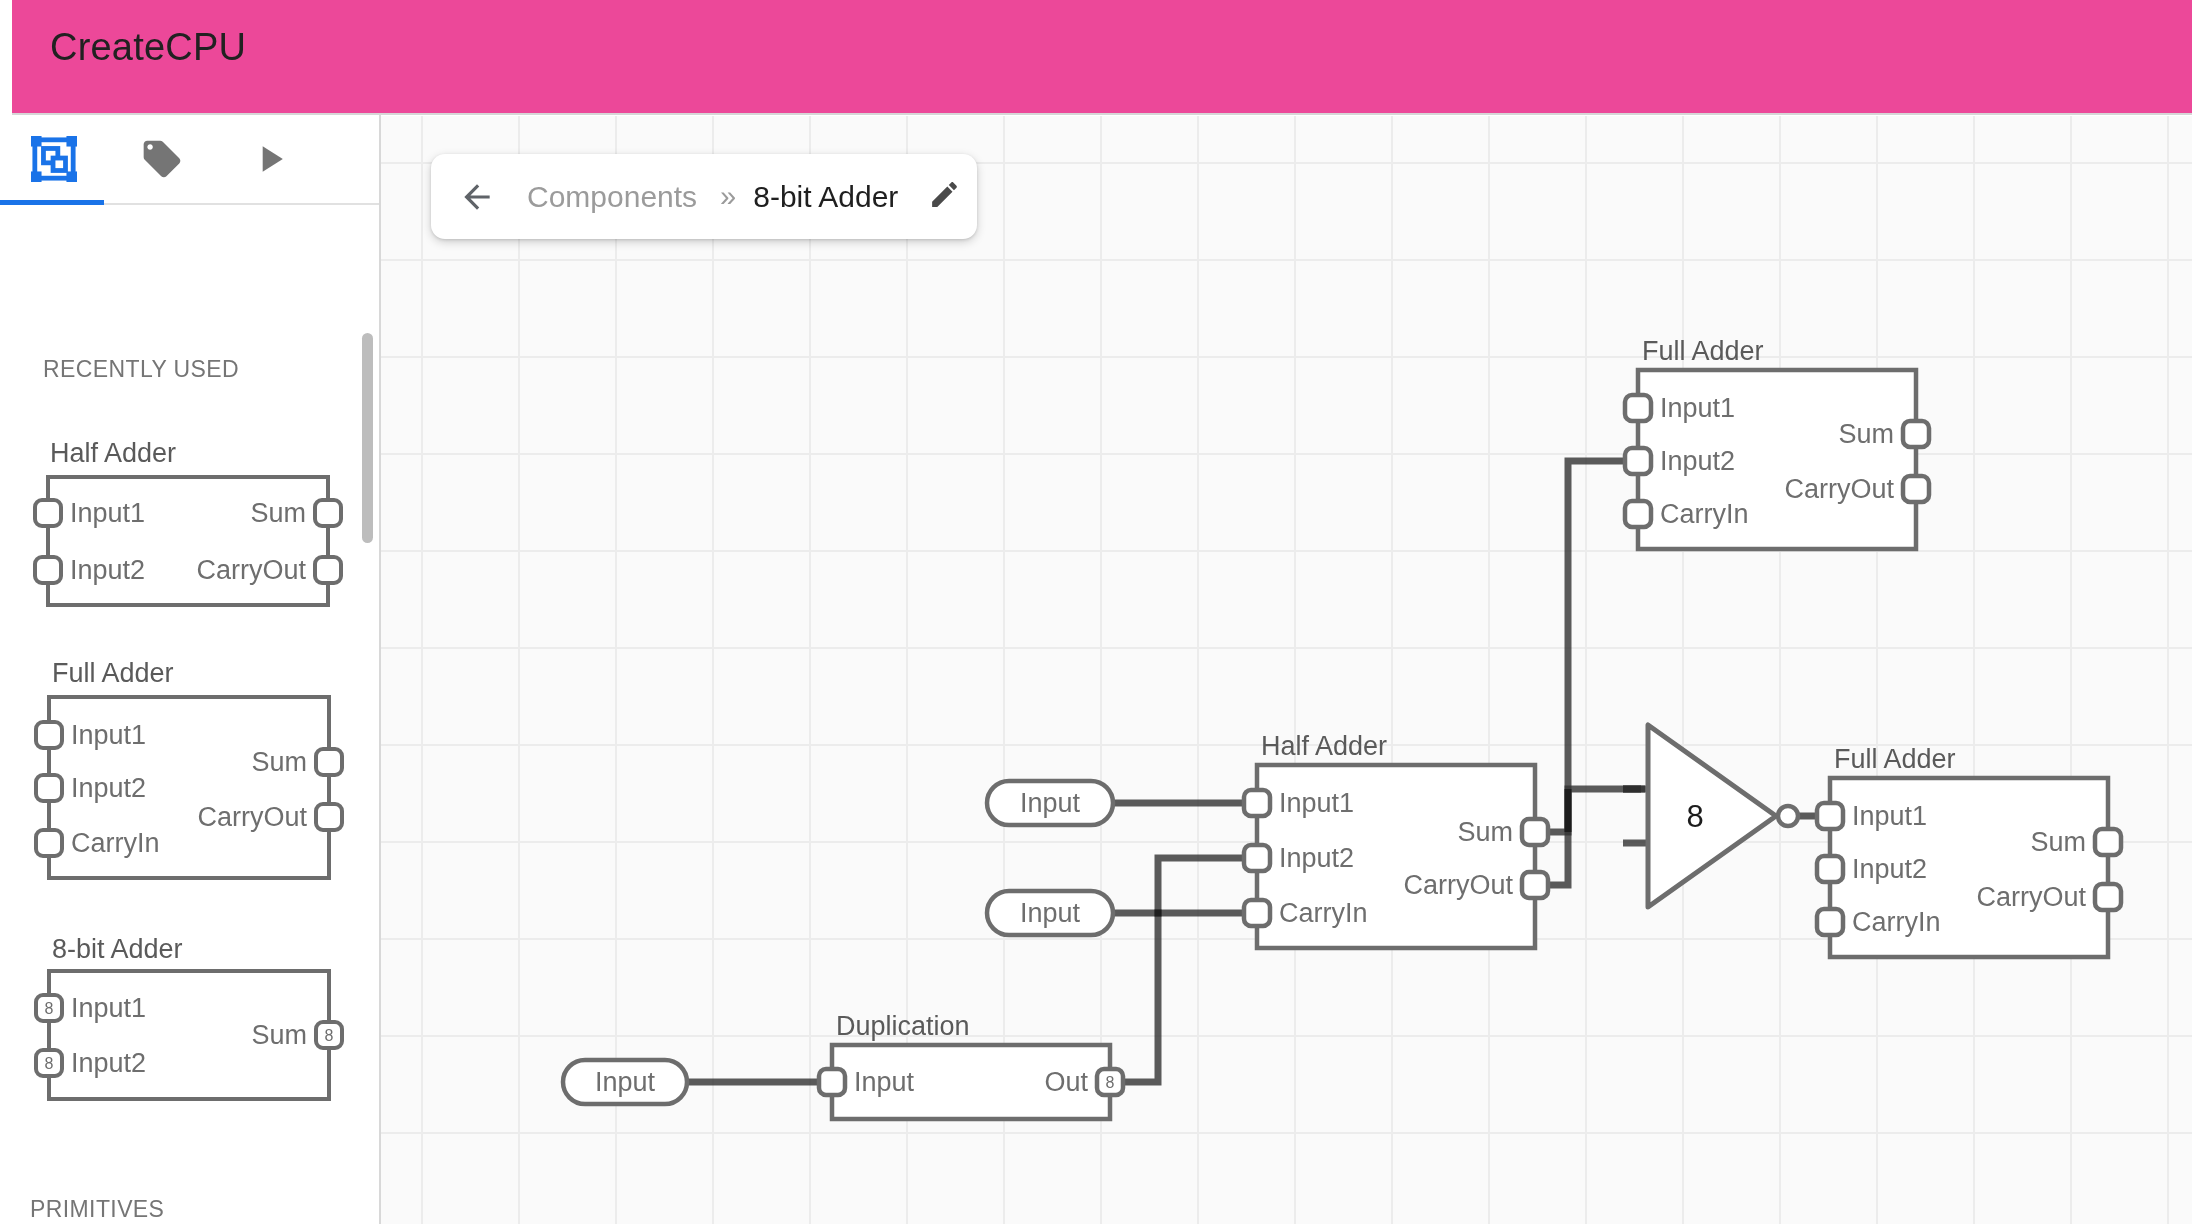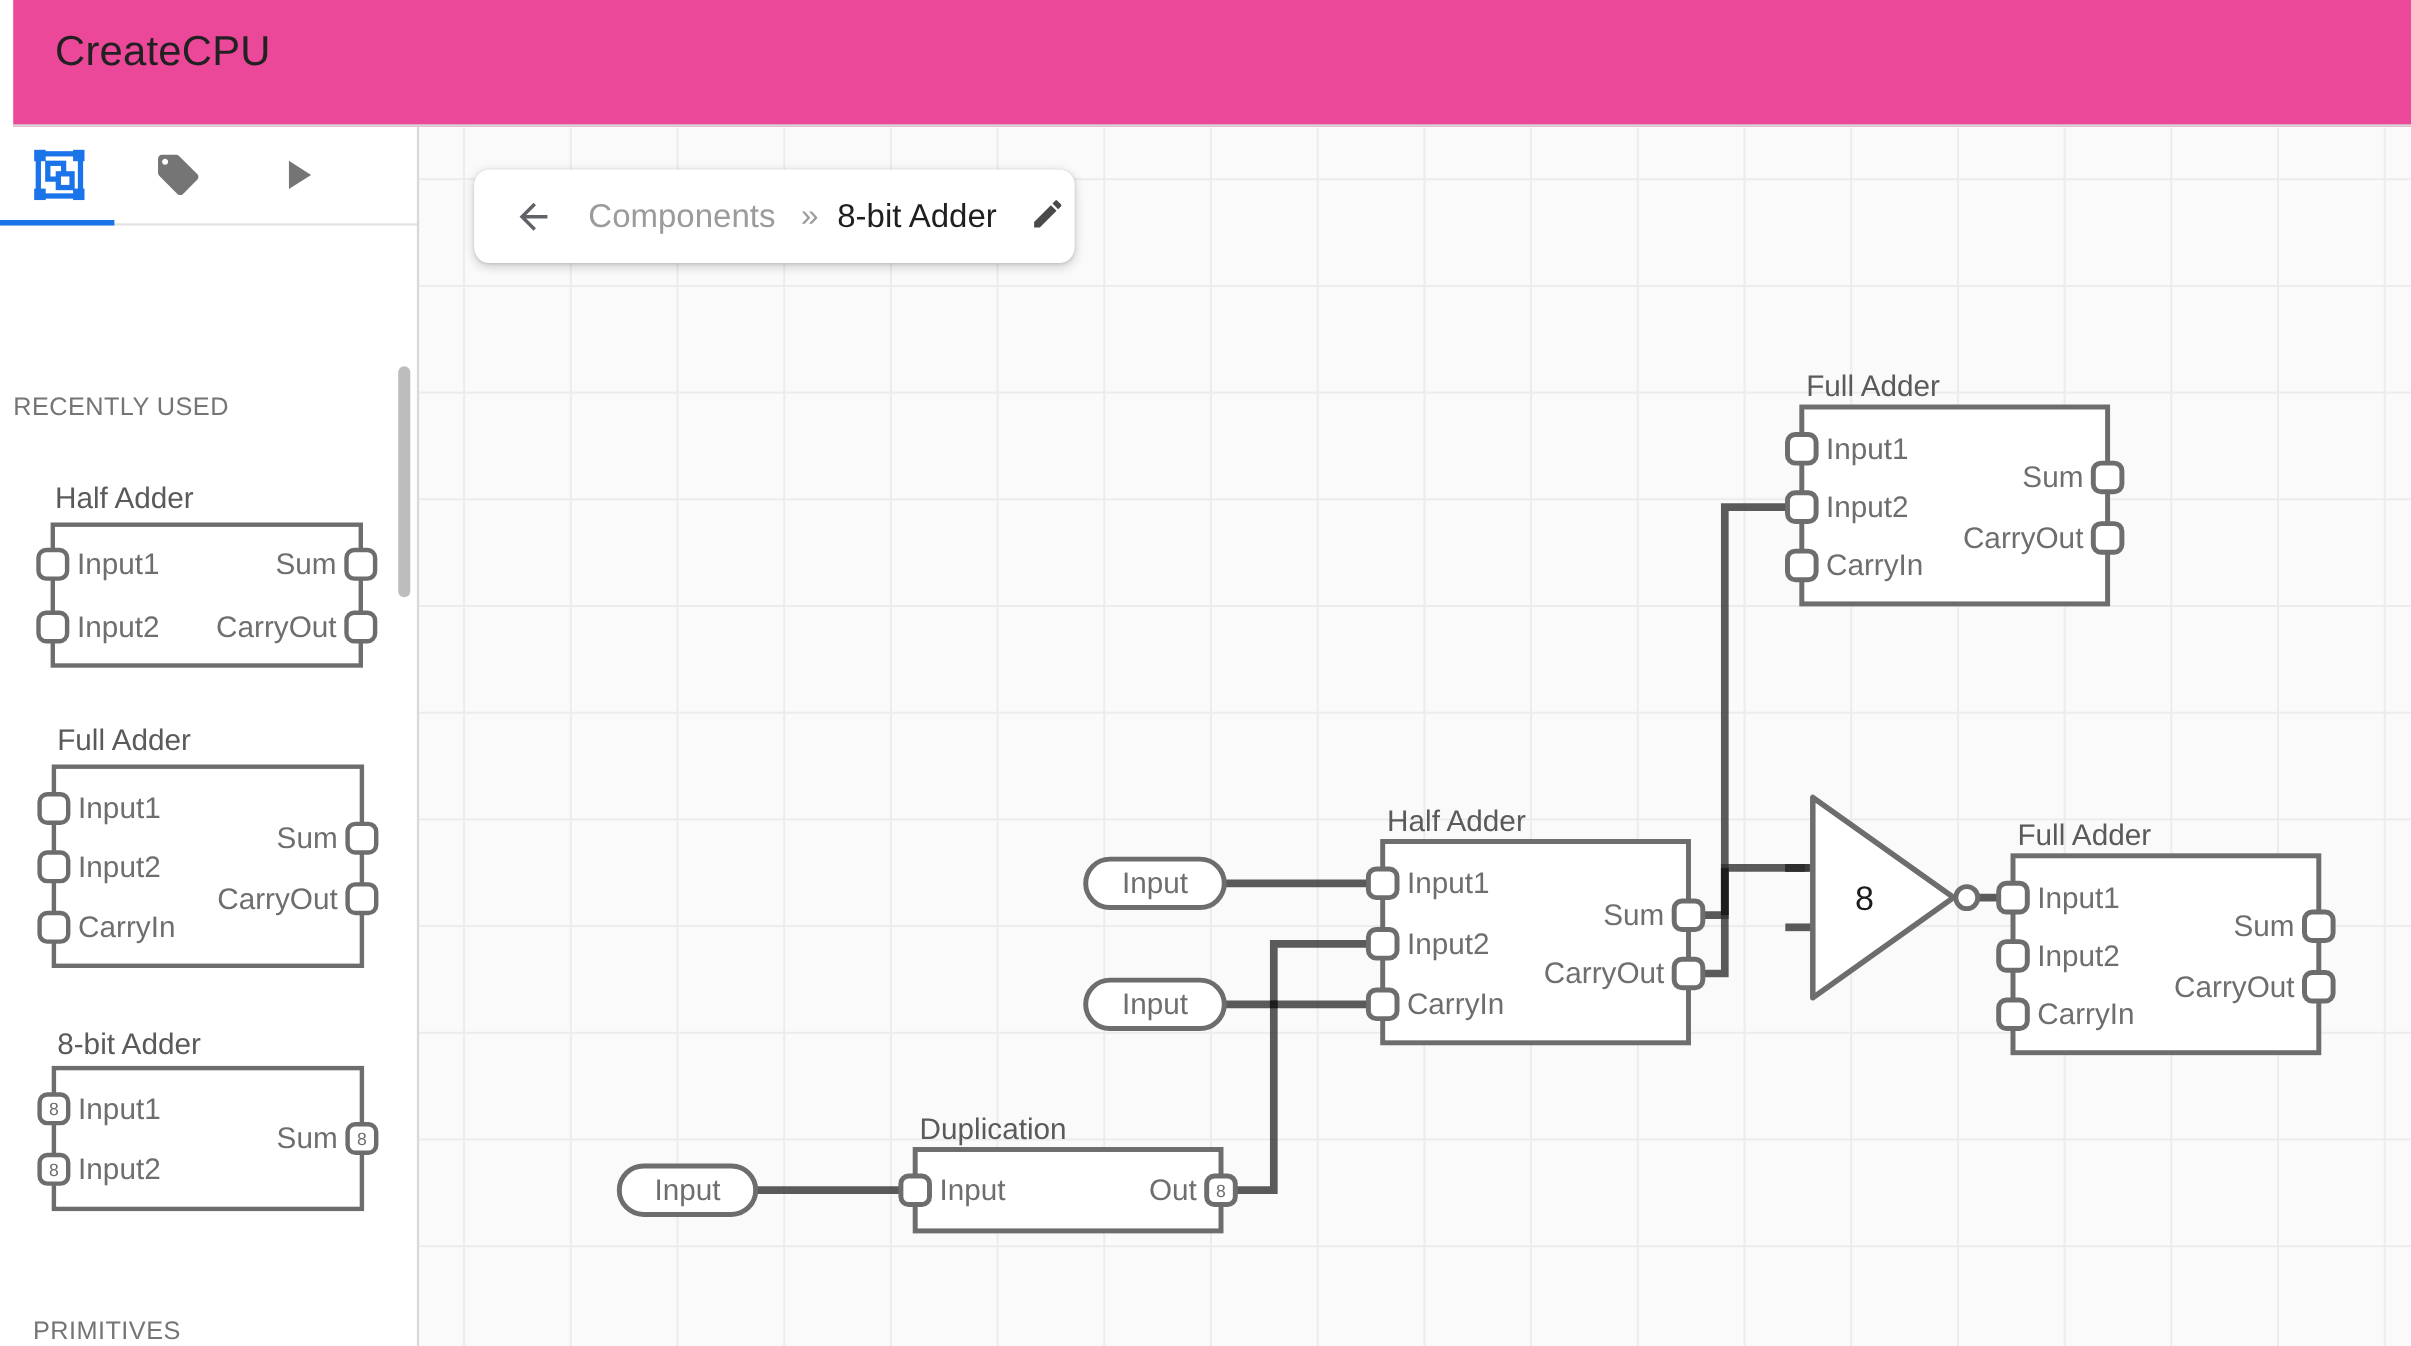--- a/index.html
+++ b/index.html
@@ -40,21 +40,21 @@
             background-image:
               linear-gradient(to right, #ececec 2px, transparent 2px),
               linear-gradient(to bottom, #ececec 2px, transparent 2px);
             background-size:97px 97px;
             background-position:40px 46px; }
   .canvas-svg { position:absolute; left:381px; top:116px; z-index:2; }
 
   
   .breadcrumb { position:absolute; left:431px; top:154px; width:546px; height:85px; background:#ffffff;
                 border-radius:14px; box-shadow:0 3px 10px rgba(0,0,0,0.18), 0 1px 3px rgba(0,0,0,0.12);
-                display:flex; align-items:center; padding-left:27px; z-index:3;justify-content:center; }
+                display:flex; align-items:center; padding-left:27px; z-index:3; }
   .bc-parent { margin-left:31px; font-size:30px; color:#9b9b9b; cursor:pointer; }
   .bc-sep { margin-left:23px; font-size:29px; color:#9b9b9b; }
   .bc-current { margin-left:17px; font-size:30px; font-weight:500; color:#1f1f1f; }
   .bc-edit { margin-left:30px; cursor:pointer; }
   .bc-back { cursor:pointer; display:flex; }
 
   
   text { font-family:"Liberation Sans", sans-serif; }
   .node-title { font-size:27px; fill:#5a5a5a; }
   .port-label { font-size:27px; fill:#6e6e6e; }
@@ -210,21 +210,21 @@
       </div>
       <div class="tab">
         <svg width="44" height="44" viewBox="0 0 24 24">
           <path d="M8 5v14l11-7z" fill="#757575"></path>
         </svg>
       </div>
       <div class="tab-underline"></div>
     </div>
 
 
-    <div class="section-label" style="left:12px; top:241px;">RECENTLY USED</div>
+    <div class="section-label" style="left:43px; top:241px;">RECENTLY USED</div>
 
     <div class="scrollbar-thumb"></div>
 
     <svg class="sidebar-svg" width="381" height="690" viewBox="0 430 381 690">
 
       <g>
         <text class="node-title" x="50" y="462">Half Adder</text>
         <rect class="sb-box" x="48" y="477" width="280" height="128"></rect>
         <rect class="sb-port" x="35" y="500" width="26" height="26" rx="7"></rect>
         <rect class="sb-port" x="35" y="557" width="26" height="26" rx="7"></rect>

